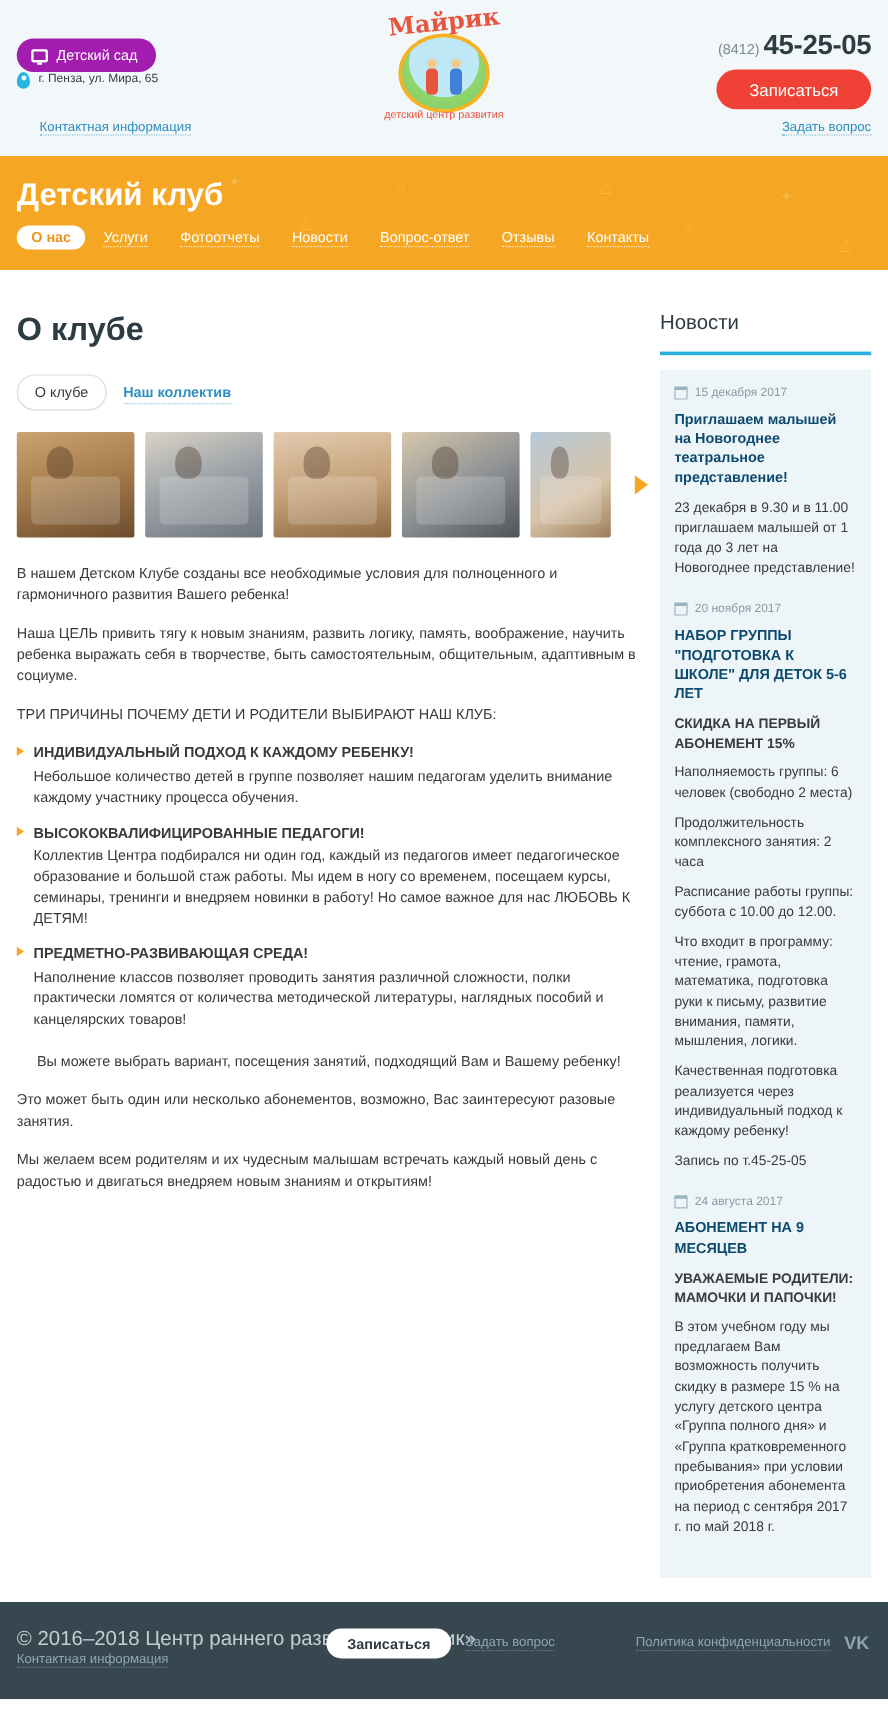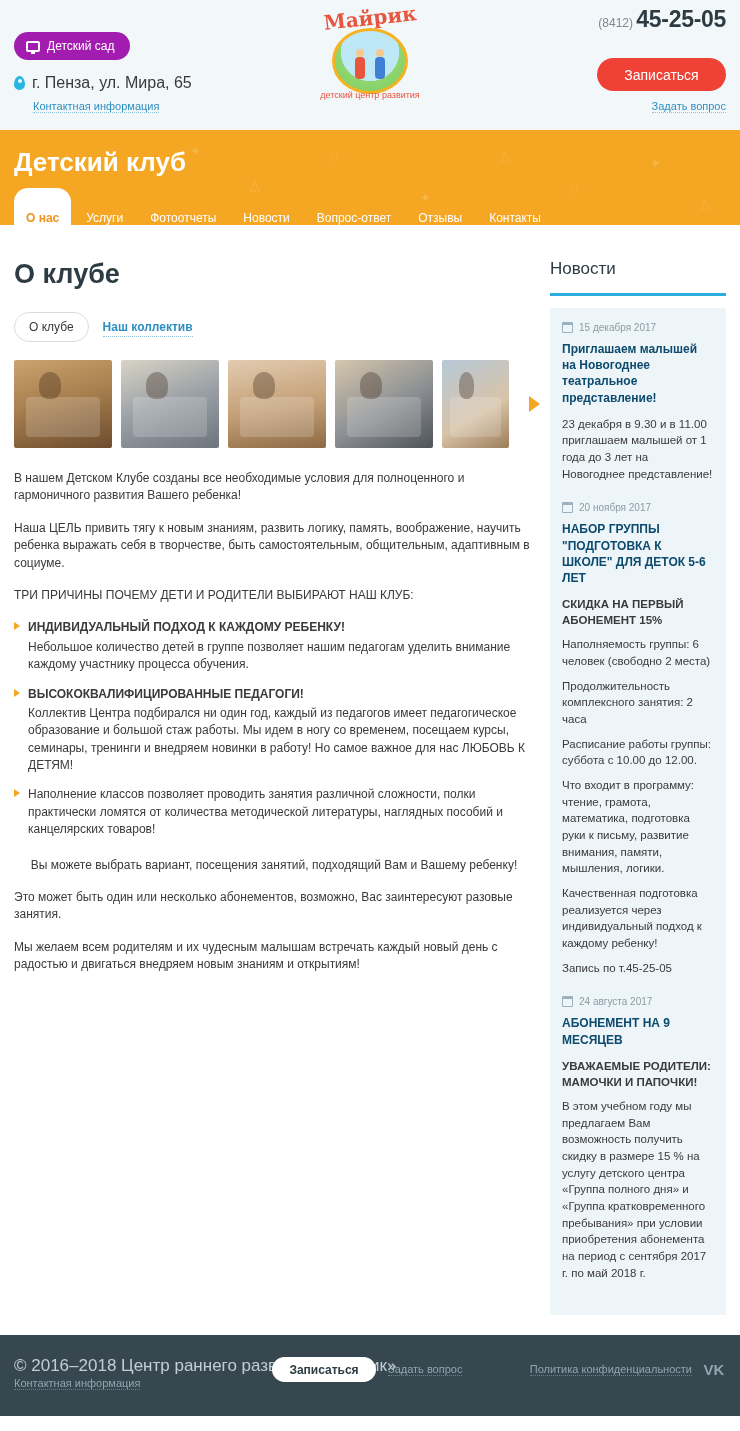--- a/index.html
+++ b/index.html
@@ -40,23 +40,23 @@
   }
   .badge-screen:after {
     content: "";
     position: absolute;
     left: 3px; bottom: -4px;
     width: 4px; height: 2px;
     background: #fff;
   }
   .address-line {
     position: absolute;
-    left: 14px; top: 74px;
-    display: flex; align-items: center; gap: 7px;
-    font-size: 16px;
+    left: 14px; top: 60px;
+    display: flex; gap: 7px;
+    font-size: 10px;
     color: #3a3a3a;
   }
   .pin-icon {
     width: 11px; height: 14px;
     background: #28b5e1;
     border-radius: 50% 50% 50% 50% / 60% 60% 40% 40%;
     position: relative;
     display: inline-block;
   }
   .pin-icon:after {
@@ -119,21 +119,21 @@
   .logo-sub {
     position: absolute;
     left: 0; top: 84px;
     width: 120px;
     text-align: center;
     font-size: 9px;
     color: #e8553f;
   }
   .phone-block {
     position: absolute;
-    right: 14px; top: 6px;
+    right: 14px; top: 24px;
     text-align: left;
   }
   .phone-code { font-size: 12px; color: #7d8a92; }
   .phone-number {
     font-size: 23px; font-weight: bold; color: #2d3b43;
     letter-spacing: -0.3px;
   }
   .signup-btn {
     position: absolute;
     right: 14px; top: 58px;
@@ -177,21 +177,21 @@
   .nav {
     position: absolute;
     left: 14px; top: 58px;
     display: flex;
     align-items: center;
     gap: 3px;
   }
   .nav-item {
     font-size: 12px;
     color: #ffffff;
-    padding: 23px 12px;
+    padding: 3px 12px;
     border-radius: 14px;
     cursor: pointer;
     white-space: nowrap;
   }
   .nav-item .txt { border-bottom: 1px dotted rgba(255,255,255,0.8); }
   .nav-item.active {
     background: #ffffff;
     color: #f0921a;
     font-weight: bold;
   }
@@ -451,20 +451,21 @@
           <span class="reason-marker"></span>
           <div class="reason-body">
             <span class="reason-title">ВЫСОКОКВАЛИФИЦИРОВАННЫЕ ПЕДАГОГИ!</span>
             <span>Коллектив Центра подбирался ни один год, каждый из педагогов имеет педагогическое образование и большой стаж работы. Мы идем в ногу со временем, посещаем курсы, семинары, тренинги и внедряем новинки в работу! Но самое важное для нас ЛЮБОВЬ К ДЕТЯМ!</span>
           </div>
         </div>
 
         <div class="reason">
           <span class="reason-marker"></span>
           <div class="reason-body">
+            <span class="reason-title">ПРЕДМЕТНО-РАЗВИВАЮЩАЯ СРЕДА!</span>
             <span>Наполнение классов позволяет проводить занятия различной сложности, полки практически ломятся от количества методической литературы, наглядных пособий и канцелярских товаров!</span>
           </div>
         </div>
 
         <p style="margin-top:18px;text-align:center;">Вы можете выбрать вариант, посещения занятий, подходящий Вам и Вашему ребенку!</p>
         <p>Это может быть один или несколько абонементов, возможно, Вас заинтересуют разовые занятия.</p>
         <p>Мы желаем всем родителям и их чудесным малышам встречать каждый новый день с радостью и двигаться внедряем новым знаниям и открытиям!</p>
       </div>
     </div>
 

